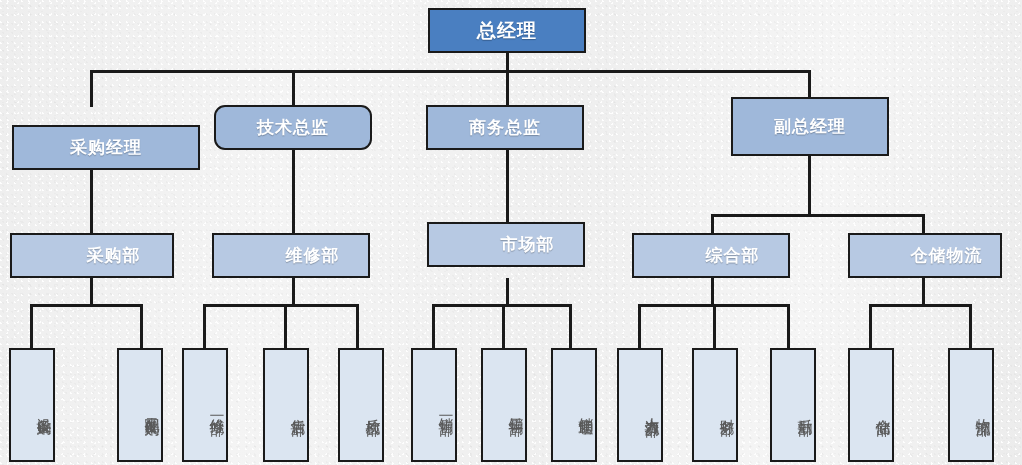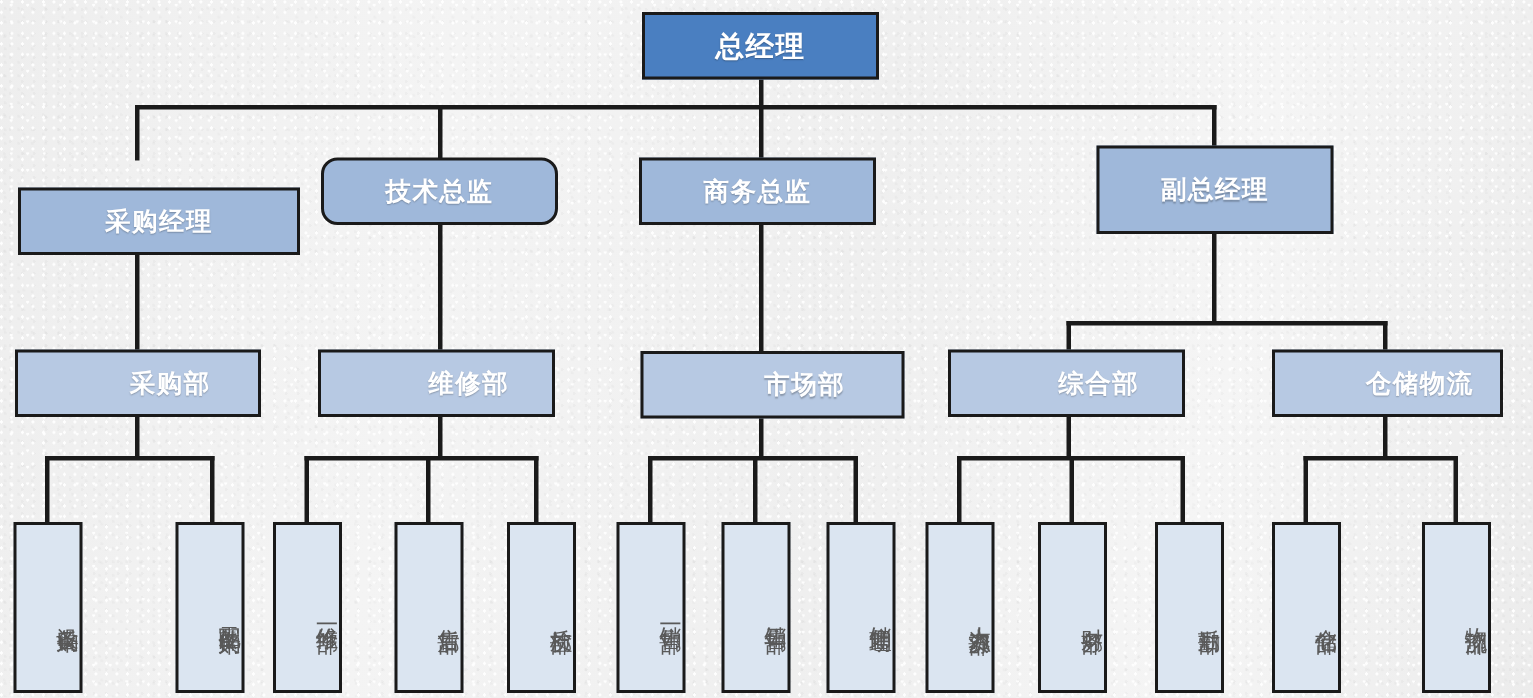--- a/index.html
+++ b/index.html
@@ -137,21 +137,21 @@
       </div>
       <div class="node level-1" style="left: 731px; top: 97px; width: 158px; height: 59px;">
         <span>副总经理</span>
       </div>
       <div class="node level-2" style="left: 10px; top: 233px; width: 164px; height: 45px;">
         <span>采购部</span>
       </div>
       <div class="node level-2" style="left: 212px; top: 233px; width: 158px; height: 45px;">
         <span>维修部</span>
       </div>
-      <div class="node level-2" style="left: 427px; top: 234px; width: 176px; height: 45px;">
+      <div class="node level-2" style="left: 427px; top: 222px; width: 158px; height: 45px;">
         <span>市场部</span>
       </div>
       <div class="node level-2" style="left: 632px; top: 233px; width: 158px; height: 45px;">
         <span>综合部</span>
       </div>
       <div class="node level-2" style="left: 848px; top: 233px; width: 154px; height: 45px;">
         <span>仓储物流</span>
       </div>
       <div class="node level-3" style="left: 9px; top: 348px; width: 46px; height: 114px;">
         <span>设备采购</span>

